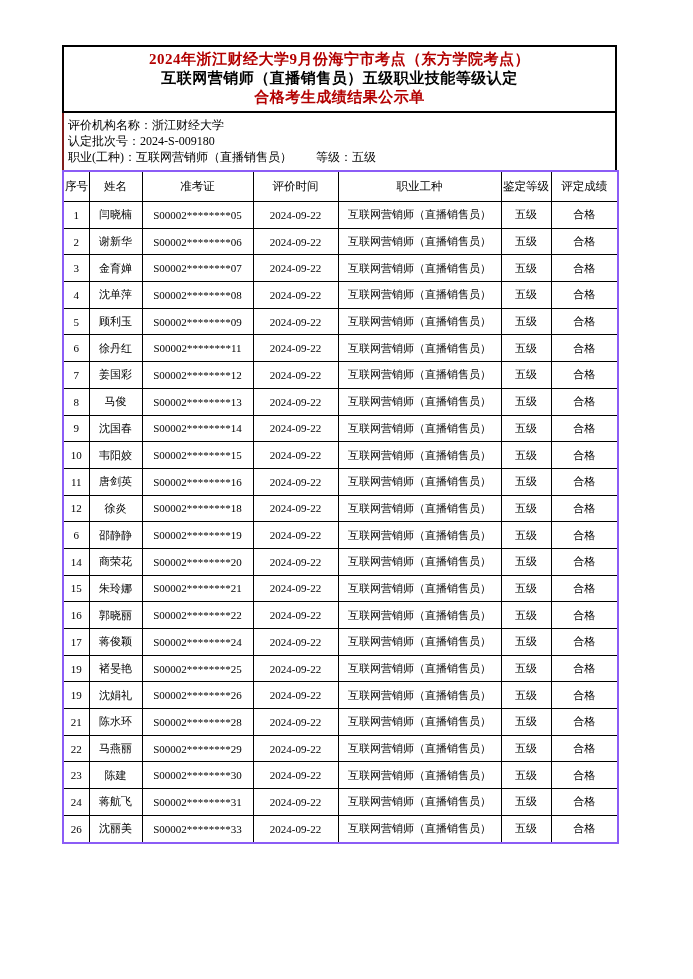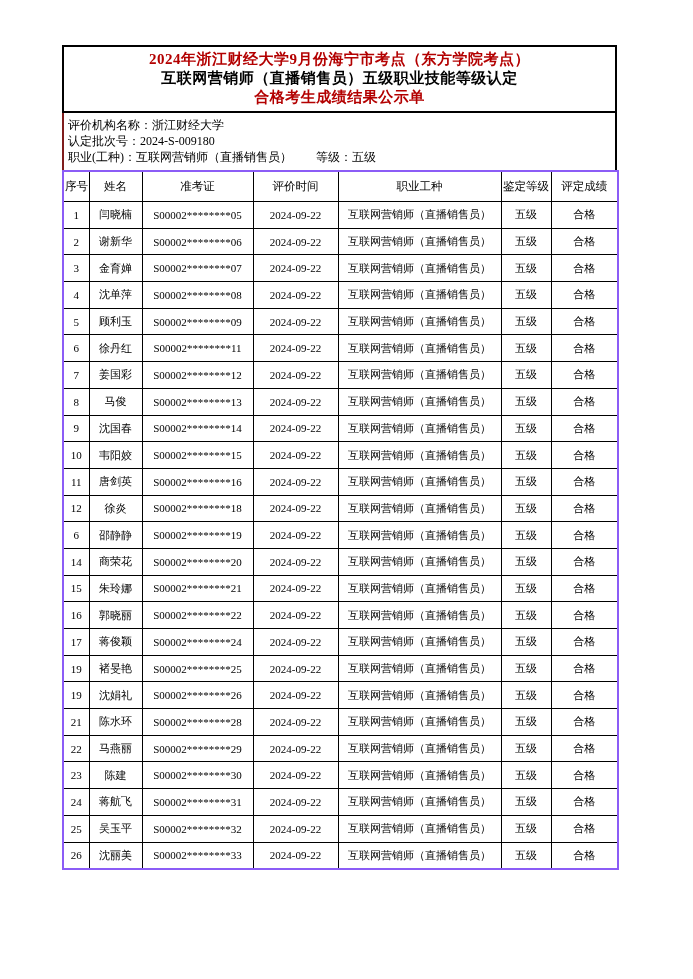--- a/index.html
+++ b/index.html
@@ -314,29 +314,20 @@
           <tr>
             <td>24</td>
             <td>蒋航飞</td>
             <td>S00002********31</td>
             <td>2024-09-22</td>
             <td>互联网营销师（直播销售员）</td>
             <td>五级</td>
             <td>合格</td>
           </tr>
           <tr>
-            <td>25</td>
-            <td>吴玉平</td>
-            <td>S00002********32</td>
-            <td>2024-09-22</td>
-            <td>互联网营销师（直播销售员）</td>
-            <td>五级</td>
-            <td>合格</td>
-          </tr>
-          <tr>
             <td>26</td>
             <td>沈丽美</td>
             <td>S00002********33</td>
             <td>2024-09-22</td>
             <td>互联网营销师（直播销售员）</td>
             <td>五级</td>
             <td>合格</td>
           </tr>
         </tbody>
     </table>

